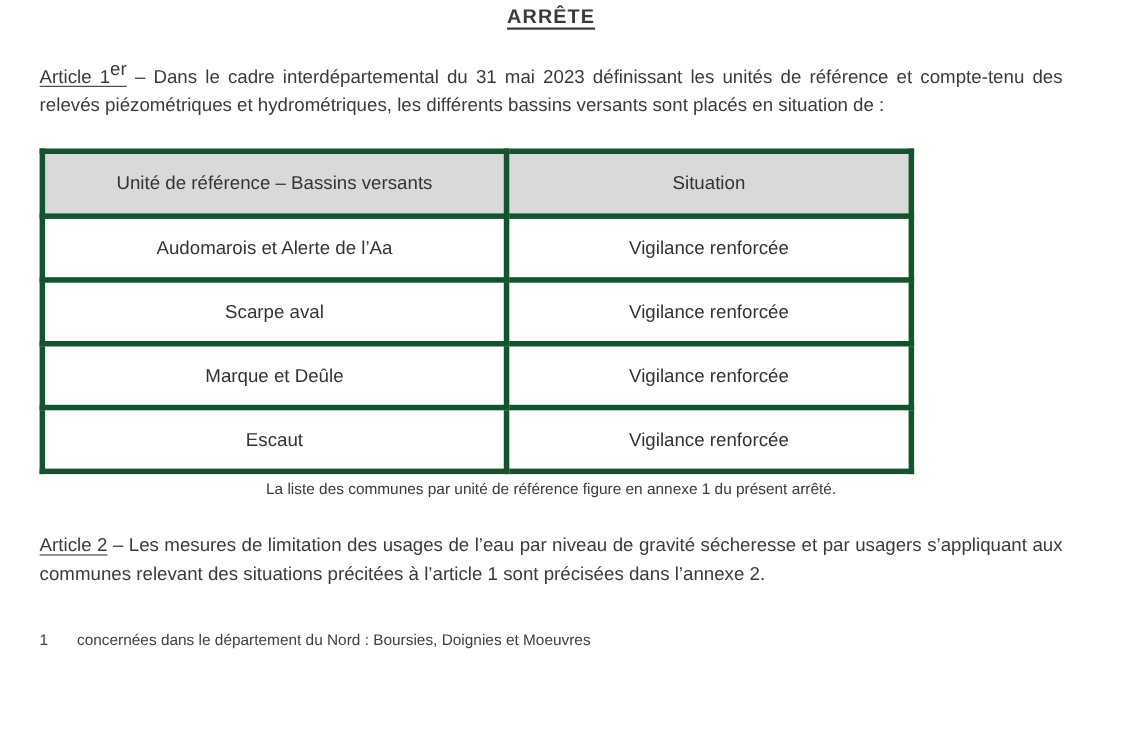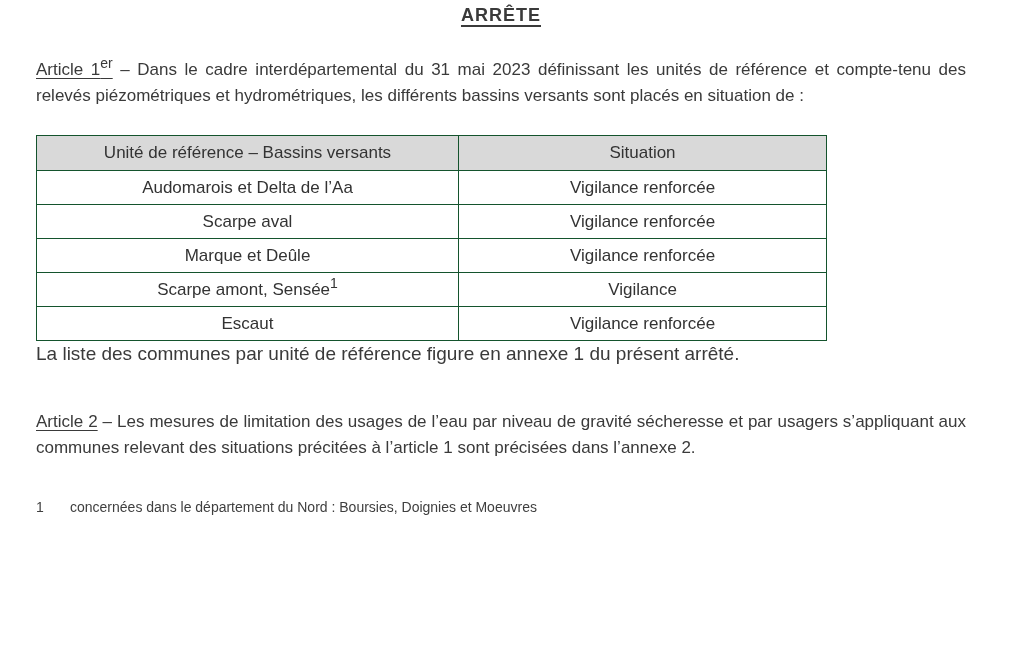--- a/index.html
+++ b/index.html
@@ -29,57 +29,57 @@
     text-decoration-thickness: 2px;
     text-underline-offset: 4px;
   }
   .para {
     font-size: 17px;
     line-height: 26px;
     text-align: justify;
     margin: 0;
   }
   .para-1 { margin-top: 31px; }
-  .para-2 { margin-top: 43px; }
+  .para-2 { margin-top: 27px; }
   .u {
     text-decoration: underline;
     text-underline-offset: 3px;
   }
   sup {
-    font-size: 14px;
+    font-size: 17px;
     line-height: 0;
   }
   table.situation-table {
     border-collapse: collapse;
     margin-top: 26px;
     width: 790px;
     table-layout: fixed;
   }
   .situation-table th,
   .situation-table td {
-    border: 1px solid #14532d;
+    border: 5px solid #14532d;
     text-align: center;
     font-size: 17px;
     font-weight: normal;
     color: #333333;
-    padding: 3px 8px;
+    padding: 13px 8px;
     line-height: 26px;
   }
   .situation-table th {
     background: #d9d9d9;
     height: 28px;
   }
   .situation-table td { height: 27px; }
   .col-basin   { width: 422px; }
   .col-situation { width: 368px; }
   .table-caption {
-    font-size: 19px;
+    font-size: 14px;
     line-height: 24px;
     margin: 1px 0 0 0;
-    text-align: left;
+    text-align: center;
   }
   .footnote {
     margin-top: 36px;
     display: flex;
     font-size: 14px;
     line-height: 21px;
     color: #3f3f3f;
   }
   .fn-marker {
     flex: 0 0 34px;
@@ -105,34 +105,30 @@
       <col class="col-situation">
     </colgroup>
     <thead>
       <tr>
         <th>Unité de référence – Bassins versants</th>
         <th>Situation</th>
       </tr>
     </thead>
     <tbody>
       <tr>
-        <td>Audomarois et Delta de l’Aa</td>
+        <td>Audomarois et Alerte de l’Aa</td>
         <td>Vigilance renforcée</td>
       </tr>
       <tr>
         <td>Scarpe aval</td>
         <td>Vigilance renforcée</td>
       </tr>
       <tr>
         <td>Marque et Deûle</td>
         <td>Vigilance renforcée</td>
-      </tr>
-      <tr>
-        <td><span>Scarpe amont, Sensée</span><sup>1</sup></td>
-        <td>Vigilance</td>
       </tr>
       <tr>
         <td>Escaut</td>
         <td>Vigilance renforcée</td>
       </tr>
     </tbody>
   </table>
 
   <p class="table-caption">La liste des communes par unité de référence figure en annexe 1 du présent arrêté.</p>
 

